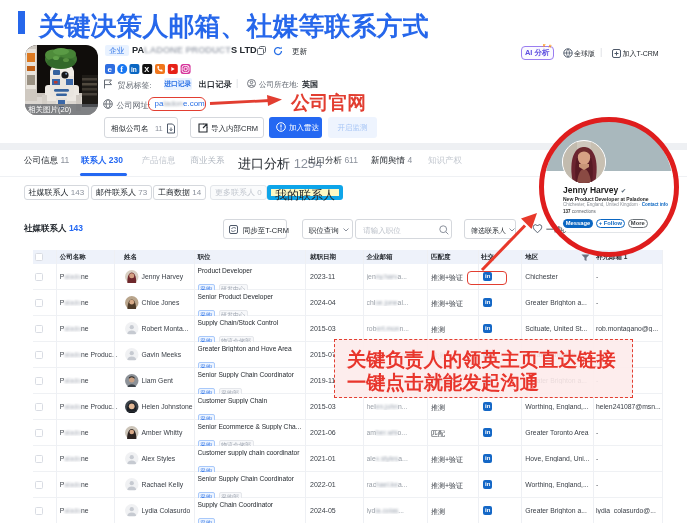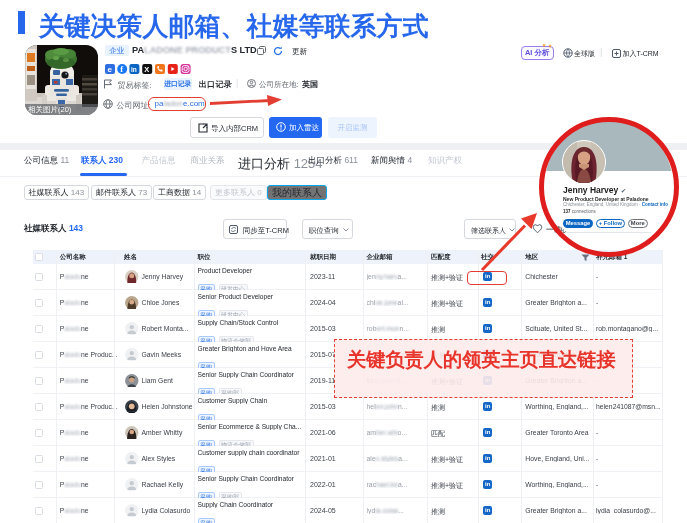--- a/index.html
+++ b/index.html
@@ -153,21 +153,30 @@
       </svg>
     </div>
 <div class="abs" style="left:116.5px; top:99.5px; font-size:8px; color:#646a73;">公司网址:</div>
 <div class="abs" style="left:147.7px; top:96.5px; width:58.5px; height:14.5px; border:1.6px solid #e23e31; border-radius:6px;"></div>
 <div class="abs" style="left:154.5px; top:99px; font-size:8px; color:#2970e6;">pa<span class="blur2">ladon</span>e.com</div>
 
 <svg class="abs" style="left:208px; top:93px;" width="76" height="14" viewBox="0 0 76 14">
   <path d="M2 10.5 L62 7.5" stroke="#e23e31" stroke-width="2.8" fill="none"></path>
   <path d="M59 2 L74 6.5 L60 13 Z" fill="#e23e31"></path>
 </svg>
-
+<div class="abs" style="left:291px; top:90px; font-size:18.8px; font-weight:bold; color:#e23e31;">公司官网</div>
+
+<div class="abs" style="left:104px; top:116.5px; width:74px; height:21px; border:1px solid #d5d8dd; border-radius:3px; background:#fff;">
+  <span class="abs" style="left:6px; top:6px; font-size:7.5px; color:#24292f;">相似公司名</span>
+  <span class="abs" style="left:50px; top:6px; font-size:7.5px; color:#8a909b;">11</span>
+  <svg class="abs" style="left:61px; top:5px;" width="10" height="11">
+        <path d="M1.5 1 h5 l2 2 v7 h-7 z" fill="none" stroke="#4e5969" stroke-width="1"></path>
+        <path d="M5 4.5 v3 M3.7 6.3 L5 7.8 L6.3 6.3" fill="none" stroke="#4e5969" stroke-width="0.9"></path>
+      </svg>
+</div>
 <div class="abs" style="left:190px; top:116.5px; width:74px; height:21px; border:1px solid #d5d8dd; border-radius:3px; background:#fff;">
   <svg class="abs" style="left:7px; top:5.5px;" width="10" height="10">
         <path d="M9 4 v5 h-8 v-8 h5" fill="none" stroke="#24292f" stroke-width="1.1"></path>
         <path d="M5.5 1 h3.5 v3.5 M9 1 L5 5" fill="none" stroke="#24292f" stroke-width="1.1"></path>
       </svg>
   <span class="abs" style="left:20px; top:6px; font-size:7.5px; color:#24292f;">导入内部CRM</span>
 </div>
 <div class="abs" style="left:269px; top:116.5px; width:53px; height:21px; background:#2468f2; border-radius:3px;">
   <svg class="abs" style="left:7px; top:5.5px;" width="10" height="10">
         <circle cx="5" cy="5" r="4.3" fill="none" stroke="#fff" stroke-width="1"></circle>
@@ -188,34 +197,41 @@
 <div class="abs" style="left:238px; top:155px; font-size:13px; color:#24292f;">进口分析 <span style="color:#8a909b;">1254</span></div>
 <div class="abs" style="left:308px; top:155px; font-size:8.5px; color:#24292f;">出口分析 <span style="color:#8a909b;">611</span></div>
 <div class="abs" style="left:371px; top:155px; font-size:8.5px; color:#24292f;">新闻舆情 <span style="color:#8a909b;">4</span></div>
 <div class="abs" style="left:428px; top:155px; font-size:8.5px; color:#c2c7cf;">知识产权</div>
 <div class="abs hline" style="left:0; top:175.5px; width:687px;"></div>
 
 <div class="abs" style="left:24px; top:184.5px; height:15px; border:1px solid #d5d8dd; border-radius:3px; background:#fff; font-size:8px; color:#24292f; line-height:13px; padding:0 3.5px;">社媒联系人 <span style="color:#8a909b;">143</span></div>
 <div class="abs" style="left:91px; top:184.5px; height:15px; border:1px solid #d5d8dd; border-radius:3px; background:#fff; font-size:8px; color:#24292f; line-height:13px; padding:0 4px;">邮件联系人 <span style="color:#8a909b;">73</span></div>
 <div class="abs" style="left:153px; top:184.5px; height:15px; border:1px solid #d5d8dd; border-radius:3px; background:#fff; font-size:8px; color:#24292f; line-height:13px; padding:0 4px;">工商数据 <span style="color:#8a909b;">14</span></div>
 <div class="abs" style="left:210px; top:184.5px; height:15px; border:1px solid #e3e6ea; border-radius:3px; background:#fafbfc; font-size:8px; color:#c2c7cf; line-height:13px; padding:0 4px;">更多联系人 0</div>
-<div class="abs" style="left:267px; top:184.5px; height:15px; border:1px solid #0ea5e9; border-radius:3px; background:#737373; font-size:10px; color:#24292f; line-height:13px; padding:0 4px;">我的联系人</div>
+<div class="abs" style="left:267px; top:184.5px; height:15px; border:4px solid #0ea5e9; border-radius:3px; background:#fef9c3; font-size:12px; color:#24292f; line-height:13px; padding:0 4px;">我的联系人</div>
 
 <div class="abs" style="left:24px; top:223px; font-size:8.5px; font-weight:bold; color:#24292f;">社媒联系人 <span style="color:#2468f2;">143</span></div>
 <div class="abs" style="left:222.7px; top:219px; width:64px; height:19.5px; border:1px solid #d5d8dd; border-radius:3px; background:#fff;">
   <svg class="abs" style="left:5px; top:5px;" width="9" height="9">
         <rect x="0.5" y="0.5" width="8" height="8" rx="1.5" fill="none" stroke="#4e5969" stroke-width="1"></rect>
         <path d="M2.5 4 a2.5 2 0 0 1 4.5 -0.5 M6.5 5 a2.5 2 0 0 1 -4.5 0.5" fill="none" stroke="#4e5969" stroke-width="0.8"></path>
       </svg>
   <span class="abs" style="left:12px; top:5.5px; font-size:7.5px; color:#24292f;margin-left:7px;">同步至T-CRM</span>
 </div>
 <div class="abs" style="left:301.7px; top:219px; width:51px; height:19.5px; border:1px solid #d5d8dd; border-radius:3px; background:#fff;">
   <span class="abs" style="left:6px; top:5.5px; font-size:7.5px; color:#24292f;">职位查询</span>
   <svg class="abs" style="left:40px; top:8px;" width="6" height="4">
         <path d="M0.5 0.5 L3 3 L5.5 0.5" fill="none" stroke="#8a909b" stroke-width="1"></path>
+      </svg>
+</div>
+<div class="abs" style="left:355.2px; top:219px; width:97px; height:19.5px; border:1px solid #d5d8dd; border-radius:3px; background:#fff;">
+  <span class="abs" style="left:7px; top:5.5px; font-size:7.5px; color:#bcc1c9;">请输入职位</span>
+  <svg class="abs" style="left:83px; top:5px;" width="10" height="10">
+        <circle cx="4.2" cy="4.2" r="3.4" fill="none" stroke="#8a909b" stroke-width="1"></circle>
+        <path d="M6.8 6.8 L9.3 9.3" stroke="#8a909b" stroke-width="1"></path>
       </svg>
 </div>
 <div class="abs" style="left:464px; top:219px; width:52px; height:19.5px; border:1px solid #d5d8dd; border-radius:3px; background:#fff;">
   <span class="abs" style="left:6px; top:5.5px; font-size:7px; color:#24292f;">筛选联系人</span>
   <svg class="abs" style="left:44px; top:8px;" width="6" height="4">
         <path d="M0.5 0.5 L3 3 L5.5 0.5" fill="none" stroke="#8a909b" stroke-width="1"></path>
       </svg>
 </div>
 <svg class="abs" style="left:532px; top:223px;" width="11" height="11">
       <path d="M5.5 9.5 C2 7 0.8 4.8 1.5 3 C2.2 1.2 4.5 1.2 5.5 3 C6.5 1.2 8.8 1.2 9.5 3 C10.2 4.8 9 7 5.5 9.5 Z" fill="none" stroke="#4e5969" stroke-width="1"></path>
@@ -496,20 +512,21 @@
 <div class="abs vline" style="left:661.7px; top:250px; height:273px;"></div>
 
 <div class="abs" style="left:466.7px; top:270.5px; width:40px; height:14.5px; border:1.6px solid #e23e31; border-radius:4px; z-index:30;"></div>
 <svg class="abs" style="left:478px; top:209px; z-index:30;" width="62" height="64" viewBox="0 0 62 64">
   <path d="M4 61 L47 16.5" stroke="#e8392b" stroke-width="3" fill="none"></path>
   <path d="M43 9.5 L59 4 L53.5 20 Z" fill="#e8392b"></path>
 </svg>
 
 <div class="abs" style="left:334px; top:339px; width:299px; height:58.5px; background:rgba(253,235,235,0.9); border:1.6px dashed #e23e31; z-index:31;"></div>
 <div class="abs" style="left:347px; top:347px; font-size:19.2px; font-weight:bold; color:#e8352c; z-index:32;">关键负责人的领英主页直达链接</div>
+<div class="abs" style="left:347px; top:369.5px; font-size:19.2px; font-weight:bold; color:#e8352c; z-index:32;">一键点击就能发起沟通</div>
 
 <div class="abs" style="left:544px; top:120px; width:130px; height:128px; z-index:40; clip-path:circle(64px at 64.8px 64.2px); background:#fff;">
   <div class="abs" style="left:0; top:0; width:130px; height:51px; background:#a9b8bd;"></div>
   <div class="abs" style="left:18px; top:20px; width:44px; height:44px; border-radius:50%; background:#fff; overflow:hidden; border:1.5px solid #fff;">
     <svg width="42" height="42" viewBox="0 0 42 42">
       <rect width="42" height="42" fill="#cfc8bd"></rect>
       <rect x="0" y="0" width="14" height="42" fill="#c2bbae"></rect>
       <rect x="28" y="0" width="14" height="42" fill="#c8c0b2"></rect>
       <path d="M10 42 C6 24 9 6 21 6 C33 6 36 24 32 42 Z" fill="#6b2430"></path>
       <path d="M13 42 C11 26 13 18 15 14 L27 14 C29 18 31 26 29 42 Z" fill="#571a24"></path>

